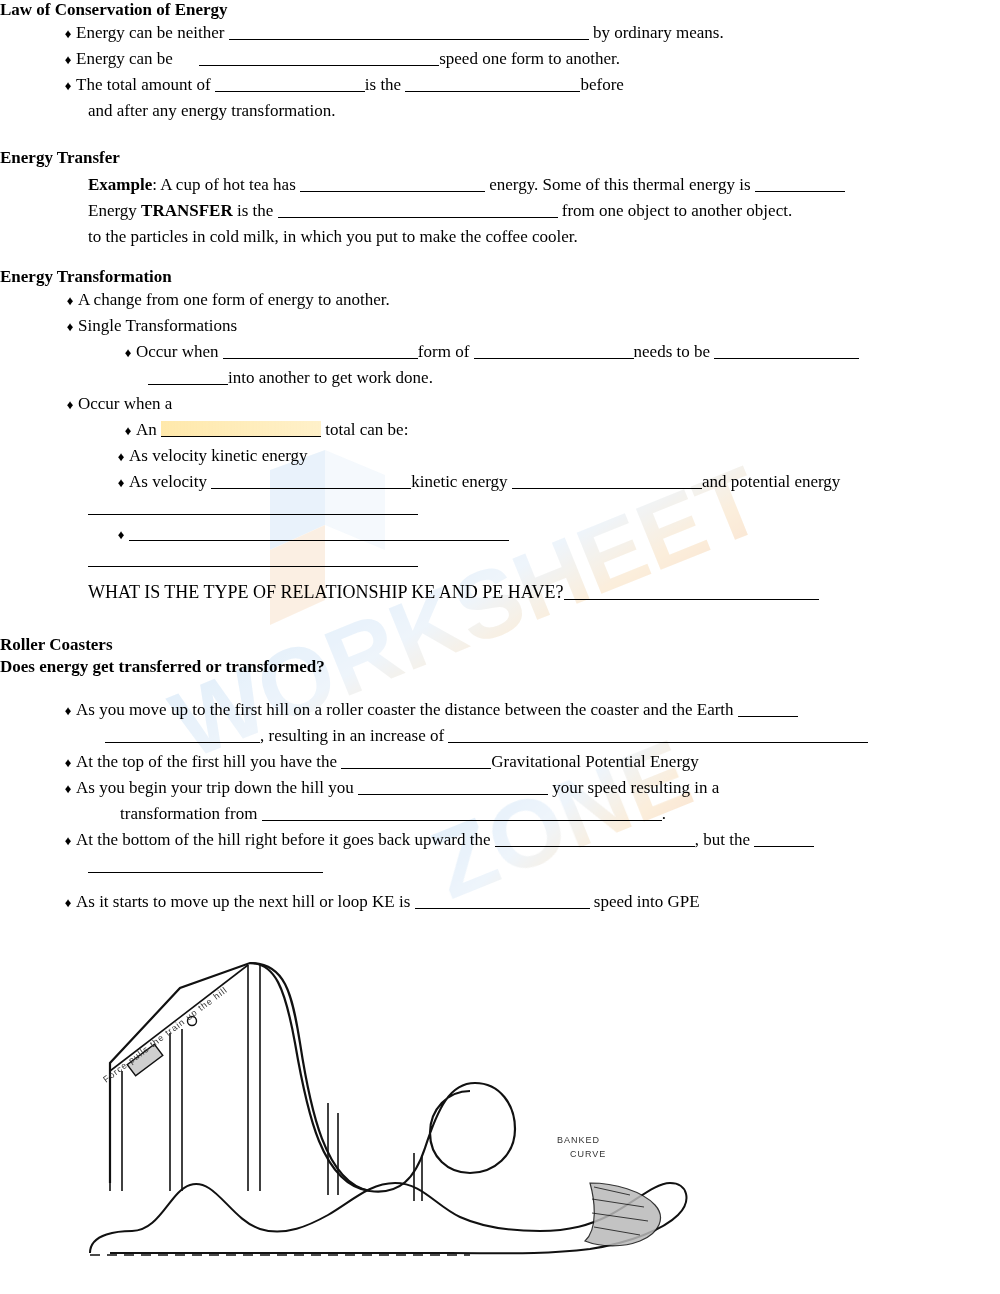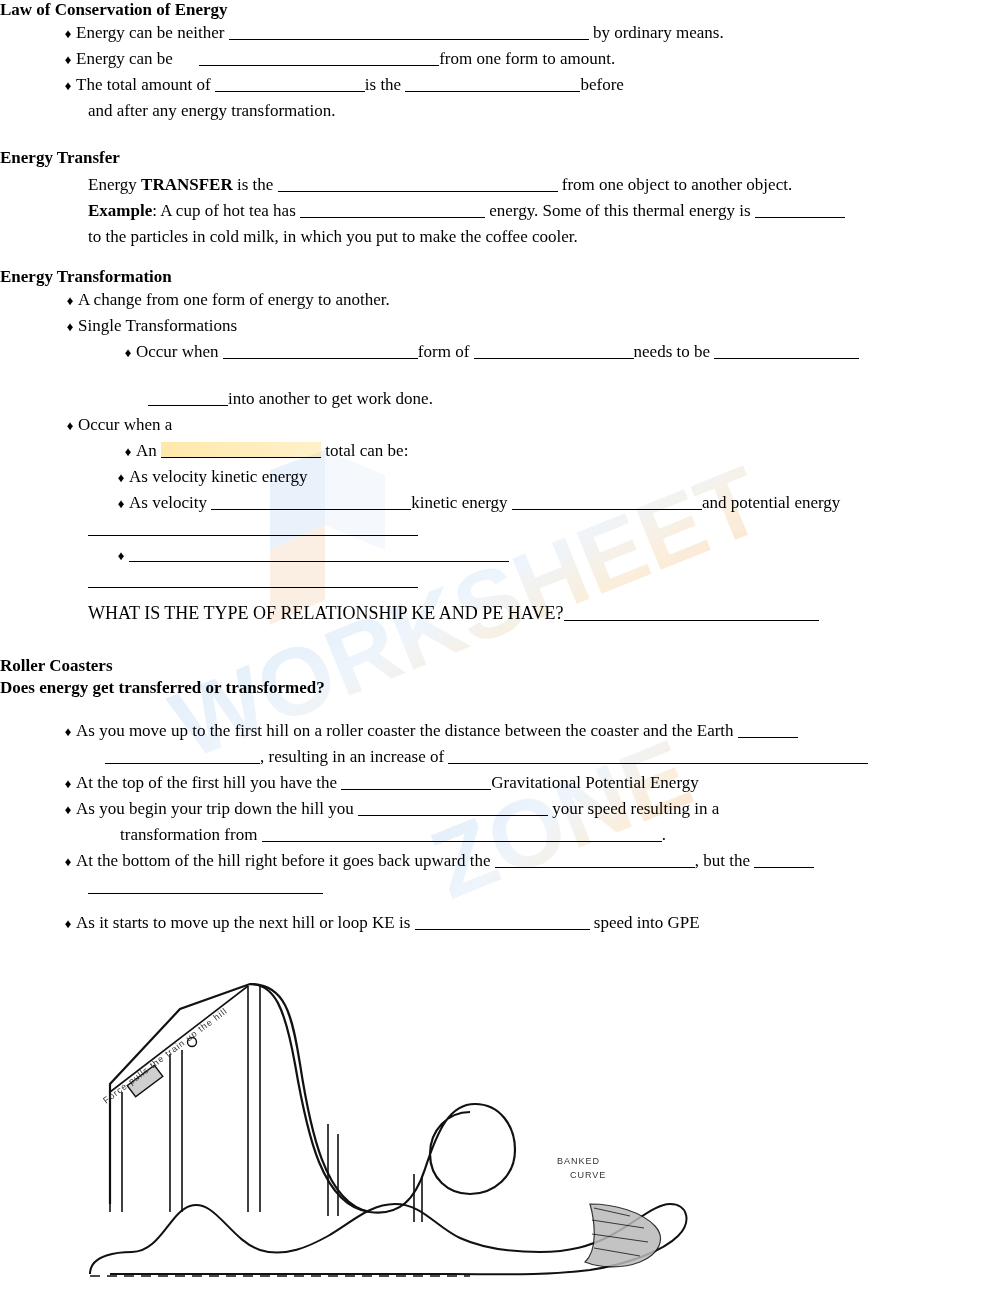--- a/index.html
+++ b/index.html
@@ -122,40 +122,40 @@
       <div class="bullet-row" style="margin-left:60px;">
         <span class="bul">♦</span>
         <span class="bullet-text">
           <span>Energy can be neither </span><span class="blank" style="width:360px"></span><span> by ordinary means.</span>
         </span>
       </div>
 
       <div class="bullet-row" style="margin-left:60px;">
         <span class="bul">♦</span>
         <span class="bullet-text">
-          <span>Energy can be </span><span style="display:inline-block;width:22px"></span><span class="blank" style="width:240px"></span><span>from one form to amount.</span>
+          <span>Energy can be </span><span style="display:inline-block;width:22px"></span><span class="blank" style="width:240px"></span><span>speed one form to another.</span>
         </span>
       </div>
 
       <div class="bullet-row" style="margin-left:60px;">
         <span class="bul">♦</span>
         <span class="bullet-text">
           <span>The total amount of </span><span class="blank" style="width:150px"></span><span>is the </span><span class="blank" style="width:175px"></span><span>before</span>
         </span>
       </div>
       <div class="line" style="margin-left:88px;">and after any energy transformation.</div>
     </div>
 
     <h2 class="section-title" style="margin-top:24px;">Energy Transfer</h2>
     <div class="sec-energy-transfer">
       <div class="line">
+        <span class="b">Example</span><span>:  A cup of hot tea has </span><span class="blank" style="width:185px"></span><span> energy.  Some of this thermal energy is </span><span class="blank" style="width:90px"></span>
+      </div>
+      <div class="line">
         <span>Energy </span><span class="b">TRANSFER</span><span> is the </span><span class="blank" style="width:280px"></span><span> from one object to another object.</span>
-      </div>
-      <div class="line">
-        <span class="b">Example</span><span>:  A cup of hot tea has </span><span class="blank" style="width:185px"></span><span> energy.  Some of this thermal energy is </span><span class="blank" style="width:90px"></span>
       </div>
       <div class="line">to the particles in cold milk, in which you put to make the coffee cooler.</div>
     </div>
 
     <h2 class="section-title" style="margin-top:17px;">Energy Transformation</h2>
     <div>
 
       <div class="bullet-row" style="margin-left:62px;">
         <span class="bul">♦</span>
         <span class="bullet-text">A change from one form of energy to another.</span>
@@ -165,21 +165,21 @@
         <span class="bul">♦</span>
         <span class="bullet-text">Single Transformations</span>
       </div>
 
       <div class="bullet-row" style="margin-left:120px;">
         <span class="bul">♦</span>
         <span class="bullet-text">
           <span>Occur when </span><span class="blank" style="width:195px"></span><span>form of </span><span class="blank" style="width:160px"></span><span>needs to be </span><span class="blank" style="width:145px"></span>
         </span>
       </div>
-      <div class="line" style="margin-left:148px;margin-top:21px;">
+      <div class="line" style="margin-left:148px;">
         <span class="blank" style="width:80px"></span><span>into another to get work done.</span>
       </div>
 
       <div class="bullet-row" style="margin-left:62px;">
         <span class="bul">♦</span>
         <span class="bullet-text">
           <span>Occur when a</span><span class="hl"></span>
         </span>
       </div>
 

